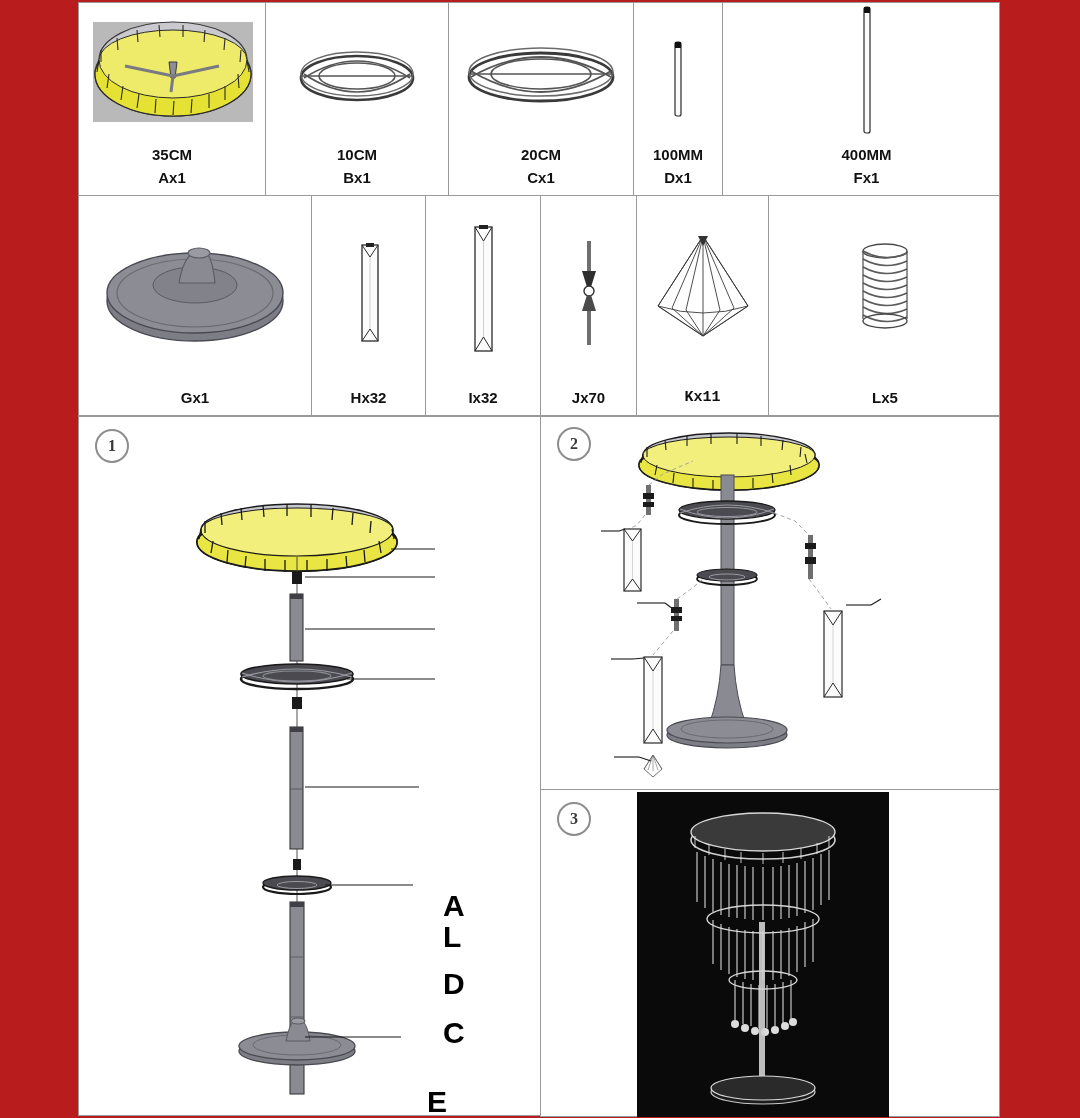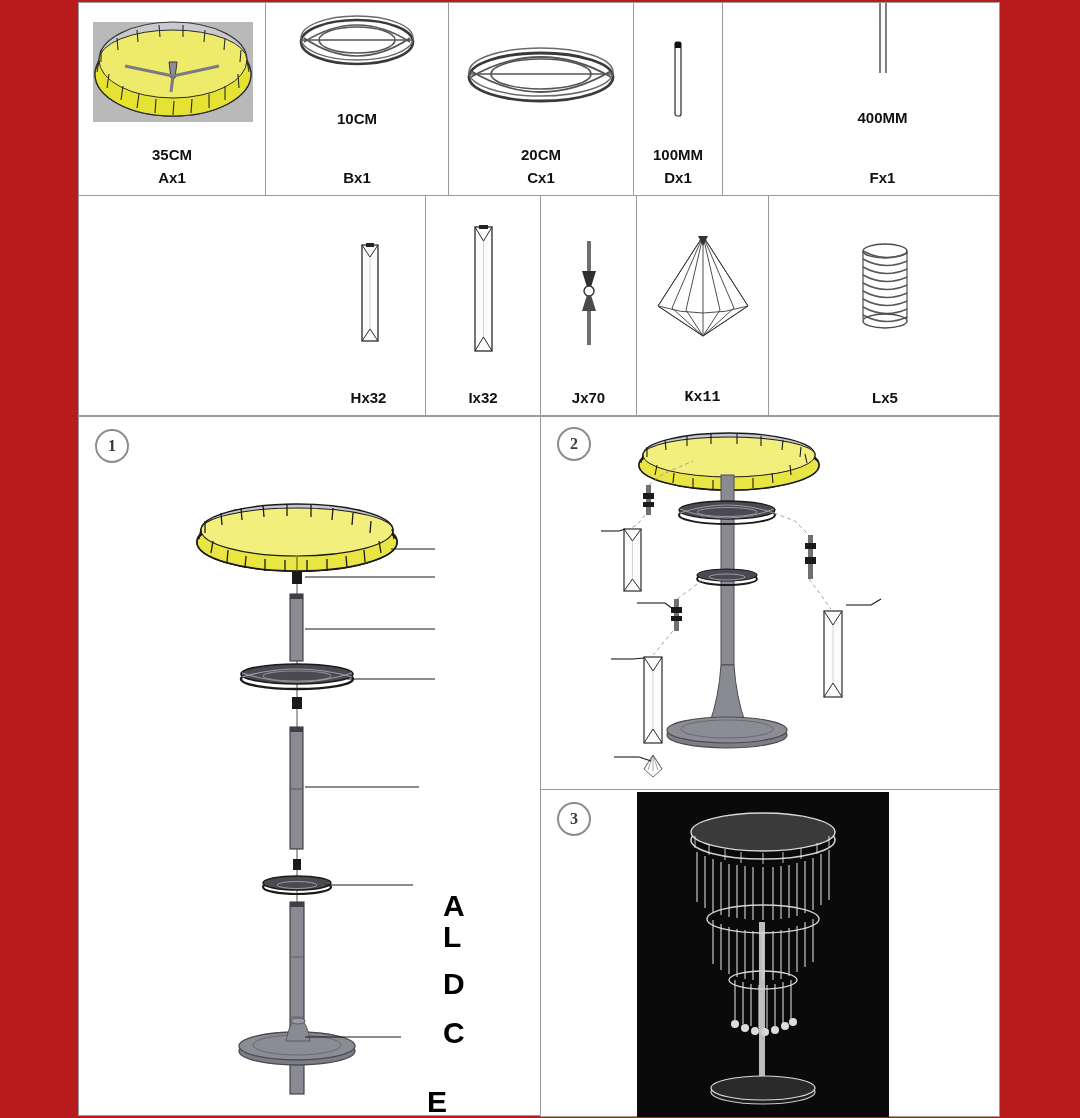--- a/index.html
+++ b/index.html
@@ -158,21 +158,21 @@
               </g>
               <path d="M84 46 L92 46 L90 62 L86 62 Z" fill="#8e8e96" stroke="#3a3a3a" stroke-width="1"></path>
               <path d="M88 60 L40 50 M88 60 L134 50 M88 60 L86 76" stroke="#7a7a82" stroke-width="3" fill="none"></path>
             </g>
           </svg>
         </div>
         <div class="lbl size">35CM</div>
         <div class="lbl code">Ax1</div>
       </div>
 
-      <div class="cell" style="left:187px; width:183px;gap:36px;">
+      <div class="cell" style="left:187px; width:183px;">
         <div class="art">
           <svg width="130" height="90" viewBox="0 0 130 90">
             <ellipse cx="65" cy="48" rx="56" ry="22" fill="none" stroke="#3a3a3a" stroke-width="2.6"></ellipse>
             <ellipse cx="65" cy="44" rx="56" ry="22" fill="none" stroke="#6a6a6a" stroke-width="1.4"></ellipse>
             <ellipse cx="65" cy="46" rx="38" ry="13" fill="none" stroke="#555" stroke-width="1.6"></ellipse>
             <path d="M12 44 Q65 80 118 44" fill="none" stroke="#555" stroke-width="1.6"></path>
             <path d="M12 48 Q65 14 118 48" fill="none" stroke="#555" stroke-width="1.6"></path>
             <line x1="9" y1="46" x2="121" y2="46" stroke="#555" stroke-width="1.6"></line>
           </svg>
         </div>
@@ -200,34 +200,47 @@
           <svg width="20" height="110" viewBox="0 0 20 110">
             <rect x="7" y="22" width="6" height="74" rx="2" fill="#fbfbfb" stroke="#2a2a2a" stroke-width="1.2"></rect>
             <rect x="7" y="22" width="6" height="6" fill="#111"></rect>
           </svg>
         </div>
         <div class="lbl size">100MM</div>
         <div class="lbl code">Dx1</div>
       </div>
 
 
-      <div class="cell last" style="left:711px; width:185px;gap:37px;">
+      <div class="cell last" style="left:695px; width:185px;">
         <div class="art">
           <svg width="20" height="140" viewBox="0 0 20 140">
             <rect x="7" y="2" width="6" height="126" rx="2" fill="#fbfbfb" stroke="#2a2a2a" stroke-width="1.2"></rect>
             <rect x="7" y="2" width="6" height="6" fill="#111"></rect>
           </svg>
         </div>
         <div class="lbl size">400MM</div>
         <div class="lbl code">Fx1</div>
       </div>
     </div>
 
     <div class="row row2">
 
+      <div class="cell" style="left:0; width:233px;">
+        <div class="art">
+          <svg width="200" height="140" viewBox="0 0 200 140">
+            <ellipse cx="100" cy="78" rx="88" ry="40" fill="#7d7d85" stroke="#4a4a52" stroke-width="1.4"></ellipse>
+            <ellipse cx="100" cy="70" rx="88" ry="40" fill="#8c8c94" stroke="#4a4a52" stroke-width="1.4"></ellipse>
+            <ellipse cx="100" cy="70" rx="78" ry="34" fill="none" stroke="#6a6a72" stroke-width="1.2"></ellipse>
+            <ellipse cx="100" cy="62" rx="42" ry="18" fill="#82828a" stroke="#5a5a62" stroke-width="1"></ellipse>
+            <path d="M84 60 Q88 36 98 30 L112 30 Q118 38 120 60 Z" fill="#8a8a92" stroke="#5a5a62" stroke-width="1.1"></path>
+            <ellipse cx="104" cy="30" rx="11" ry="5" fill="#9a9aa2" stroke="#5a5a62" stroke-width="1.1"></ellipse>
+          </svg>
+        </div>
+        <div class="lbl code lbl-only">Gx1</div>
+      </div>
 
       <div class="cell" style="left:233px; width:114px;align-items:center;">
         <div class="art">
           <svg width="34" height="125" viewBox="0 0 34 125">
             <rect x="10" y="14" width="16" height="96" fill="#fcfcfc" stroke="#2a2a2a" stroke-width="1.3"></rect>
             <path d="M10 14 L18 26 L26 14" fill="none" stroke="#2a2a2a" stroke-width="1"></path>
             <path d="M10 110 L18 98 L26 110" fill="none" stroke="#2a2a2a" stroke-width="1"></path>
             <rect x="14" y="12" width="8" height="4" fill="#222"></rect>
             <line x1="18" y1="26" x2="18" y2="98" stroke="#cfcfcf" stroke-width="1"></line>
           </svg>

